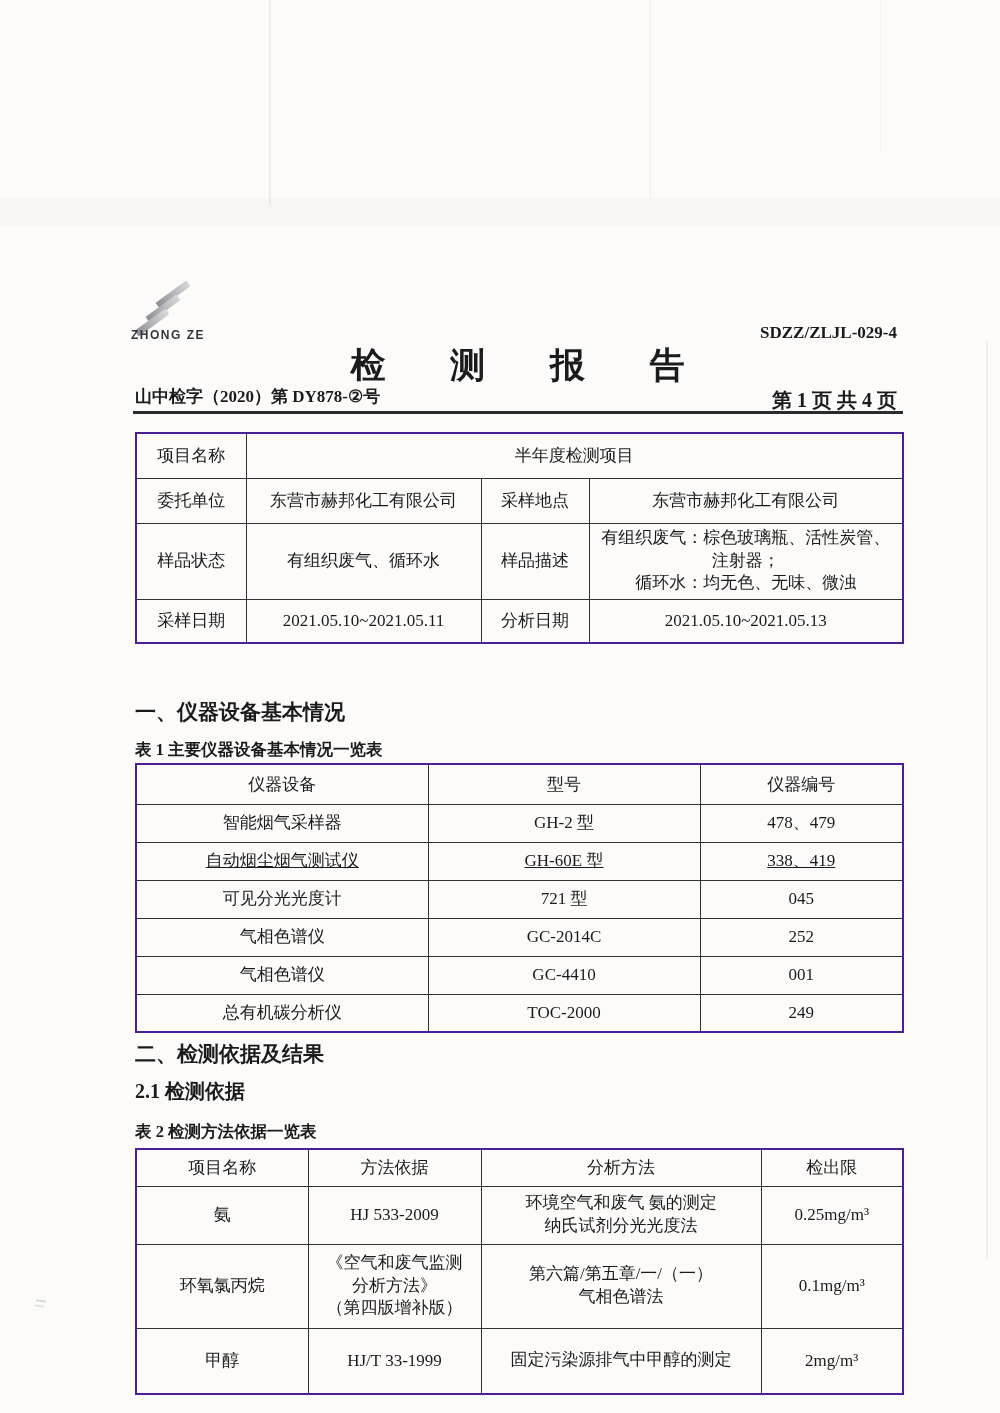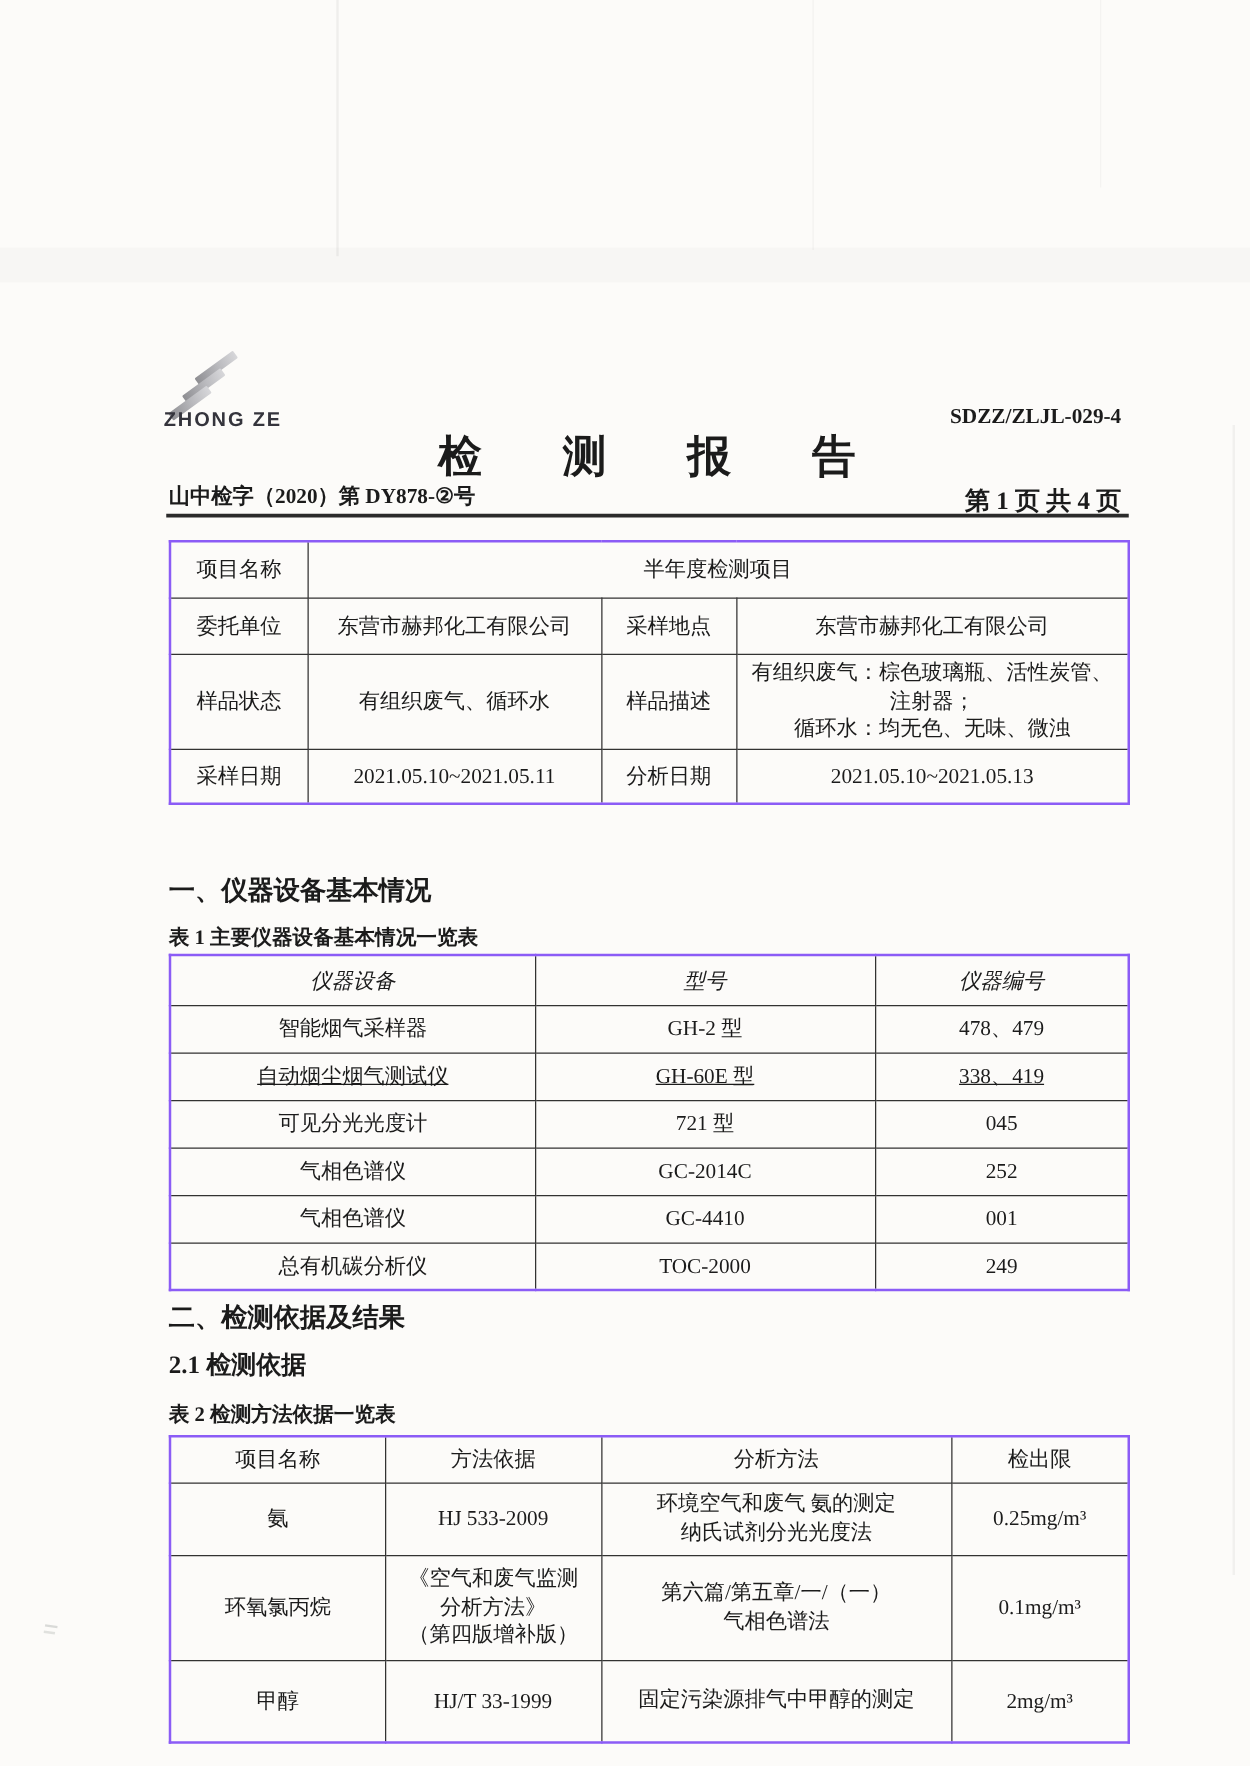--- a/index.html
+++ b/index.html
@@ -15,34 +15,34 @@
   .artifact { position:absolute; pointer-events:none; }
 
   
   .logo-bar {
     position:absolute; width:38px; height:7px; border-radius:1px;
     background:linear-gradient(100deg,#8d8d91 0%,#b9b9bd 55%,#d8d8db 100%);
     transform:rotate(-36deg);
   }
   .logo-text {
     font-family:"Liberation Sans","DejaVu Sans",sans-serif;
-    font-weight:bold; font-size:16px; letter-spacing:1.5px; color:#34343c;
+    font-weight:bold; font-size:12px; letter-spacing:1.5px; color:#34343c;
   }
 
   .doc-code { font-size:17px; font-weight:bold; text-align:right; }
   .report-title {
     font-size:35px; font-weight:bold; text-align:center;
     letter-spacing:28px; transform:translateX(14px); white-space:nowrap;
   }
   .report-no { font-size:17px; font-weight:bold; }
   .page-info { font-size:20px; font-weight:bold; text-align:right; }
   .header-rule { background:#2b2b2b; }
 
   table { border-collapse:collapse; table-layout:fixed; background:transparent; }
-  .doc-table { border:2px solid #8b5cf6; }
+  .doc-table { border:2px solid #4c1d95; }
   .doc-table td, .doc-table th {
     border:1.5px solid #323232; text-align:center; vertical-align:middle;
     font-size:17px; font-weight:normal; padding:2px 6px; line-height:1.38;
     overflow:hidden;
   }
 
   .sec-heading { font-size:21px; font-weight:bold; }
   .sub-heading { font-size:20px; font-weight:bold; }
   .tbl-caption { font-size:16.5px; font-weight:bold; text-align:left; }
 
@@ -117,21 +117,21 @@
   <div class="abs sec-heading" style="left:135px;top:698px;">一、仪器设备基本情况</div>
   <div class="abs tbl-caption" style="left:135px;top:739px;width:765px;">表 1  主要仪器设备基本情况一览表</div>
 
   <table class="abs doc-table" style="left:135px;top:763px;width:767px;">
     <colgroup>
         <col style="width:292px">
         <col style="width:272px">
         <col style="width:203px">
       </colgroup>
     <tbody>
-        <tr style="height:40px;font-style:italic;">
+        <tr style="height:40px;">
       <td>仪器设备</td>
       <td>型号</td>
       <td>仪器编号</td>
     </tr>
     <tr style="height:38px;">
       <td>智能烟气采样器</td>
       <td>GH-2 型</td>
       <td>478、479</td>
     </tr>
     <tr style="height:38px;text-decoration:underline;">

